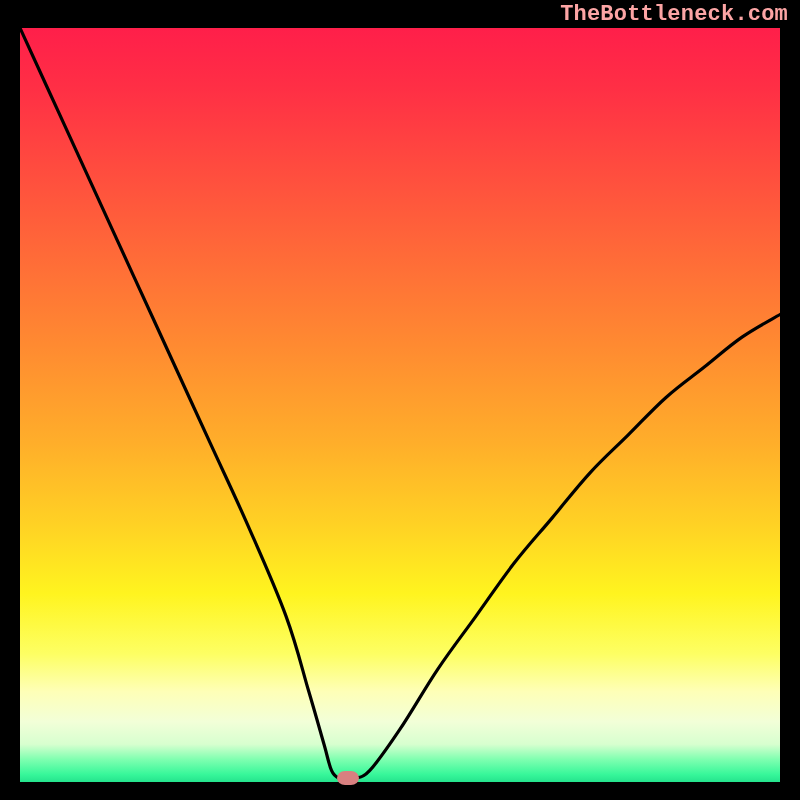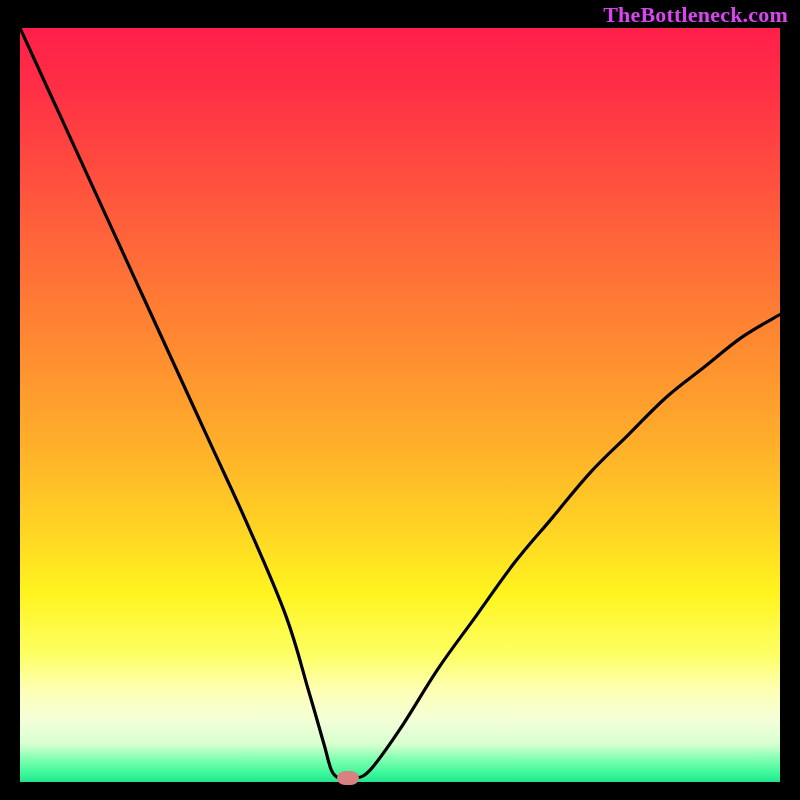--- a/index.html
+++ b/index.html
@@ -13,24 +13,24 @@
   .frame {
     position: relative;
     width: 800px;
     height: 800px;
     background: #000;
   }
   .watermark {
     position: absolute;
     top: 2px;
     right: 12px;
-    font-family: Liberation Serif, serif;
+    font-family: Liberation Mono, monospace;
     font-size: 22px;
     font-weight: 600;
-    color: #d946ef;
+    color: #fca5a5;
     letter-spacing: 0.2px;
     user-select: none;
   }
   .plot-area {
     position: absolute;
     left: 20px;
     top: 28px;
     width: 760px;
     height: 754px;
     

